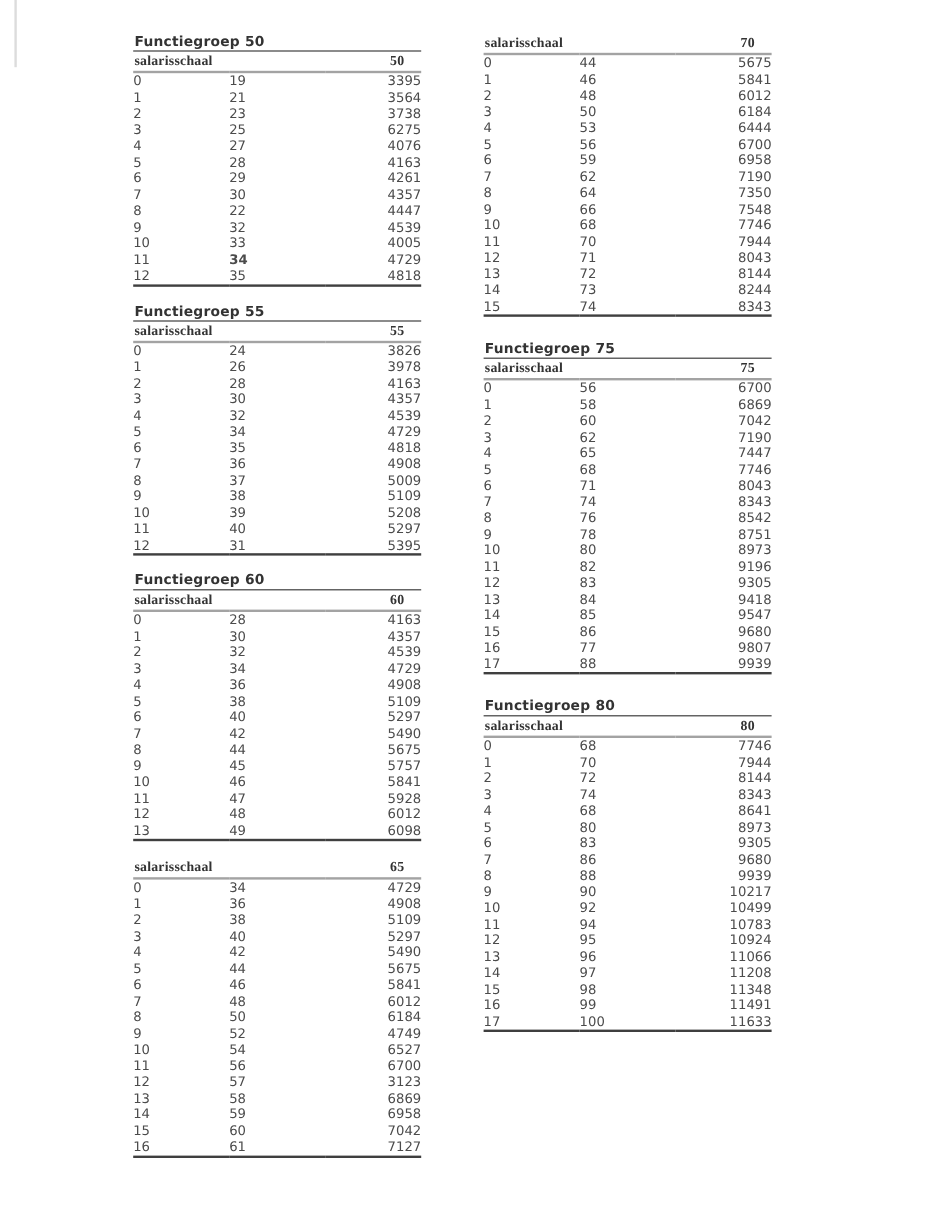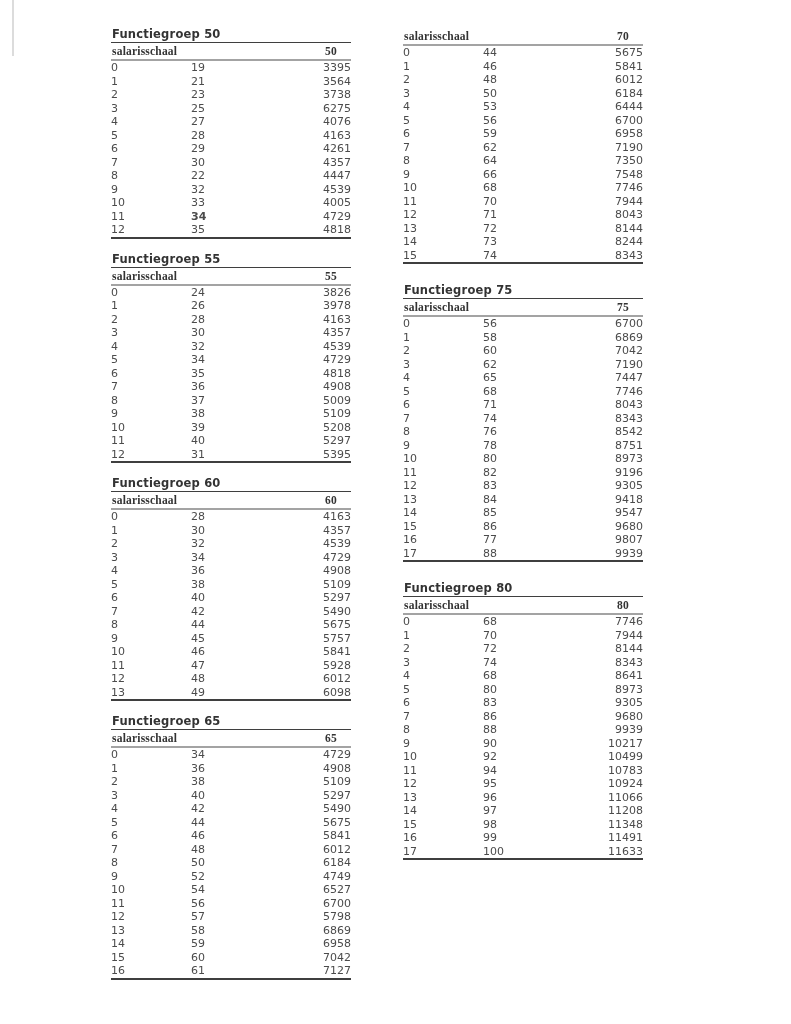--- a/index.html
+++ b/index.html
@@ -332,21 +332,20 @@
               </tr>
               <tr>
                 <td class="step">13</td>
                 <td class="schaal">49</td>
                 <td class="salary">6098</td>
               </tr>
             </tbody>
           </table>
         </section>
         <section class="fg-table">
-          <div class="fg-title">Functiegroep 65</div>
           <table class="salary-grid">
             <thead>
               <tr>
                 <th colspan="2">salarisschaal</th>
                 <th class="scale-h">65</th>
               </tr>
             </thead>
             <tbody>
               <tr>
                 <td class="step">0</td>
@@ -404,21 +403,21 @@
                 <td class="salary">6527</td>
               </tr>
               <tr>
                 <td class="step">11</td>
                 <td class="schaal">56</td>
                 <td class="salary">6700</td>
               </tr>
               <tr>
                 <td class="step">12</td>
                 <td class="schaal">57</td>
-                <td class="salary">5798</td>
+                <td class="salary">3123</td>
               </tr>
               <tr>
                 <td class="step">13</td>
                 <td class="schaal">58</td>
                 <td class="salary">6869</td>
               </tr>
               <tr>
                 <td class="step">14</td>
                 <td class="schaal">59</td>
                 <td class="salary">6958</td>

